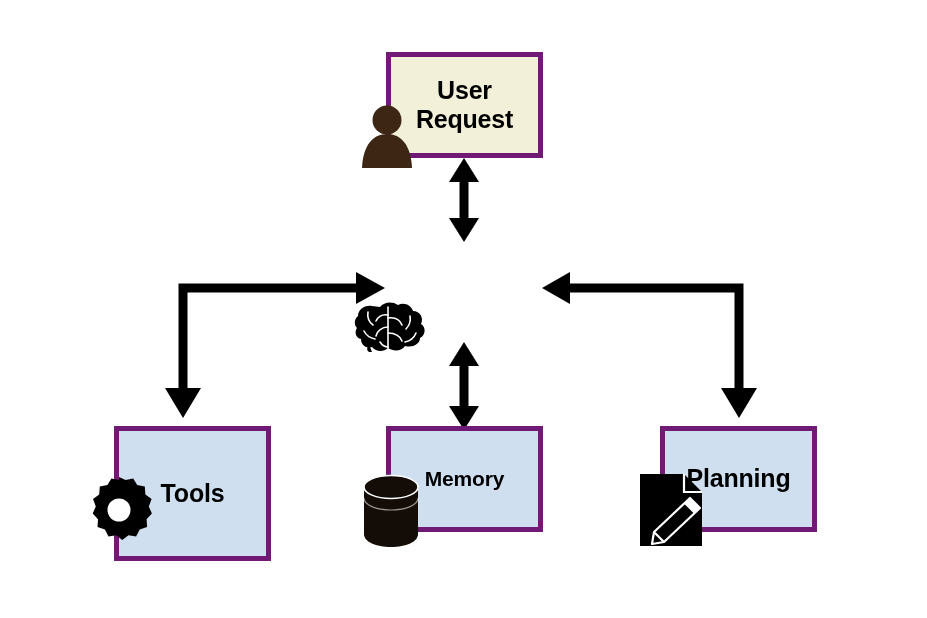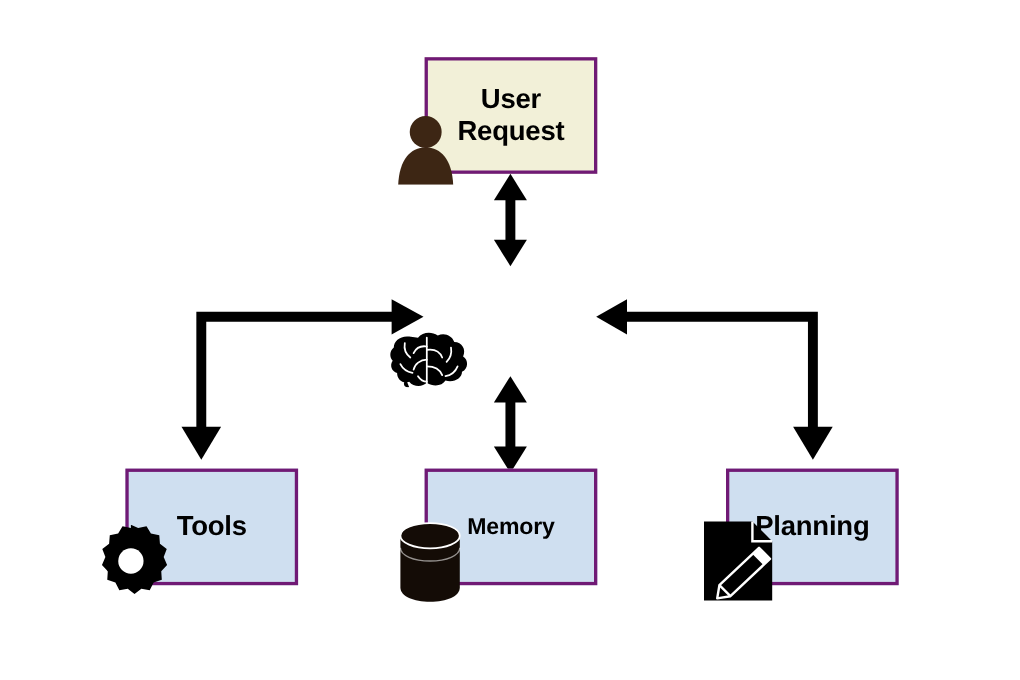--- a/index.html
+++ b/index.html
@@ -13,21 +13,21 @@
   #canvas {
     position: relative;
     width: 927px;
     height: 618px;
     background: #ffffff;
     overflow: hidden;
   }
   .node {
     position: absolute;
     box-sizing: border-box;
-    border: 3px solid #701a75;
+    border: 5px solid #701a75;
     display: flex;
     align-items: center;
     justify-content: center;
     text-align: center;
     color: #000000;
     font-weight: bold;
     line-height: 1.18;
     letter-spacing: -0.2px;
   }
   .node-label {
@@ -50,21 +50,21 @@
     width: 157px;
     height: 108px;
     background: #ccf0e8;
     font-size: 25px;
     z-index: 3;
   }
   #node-tools {
     left: 114px;
     top: 426px;
     width: 157px;
-    height: 106px;
+    height: 135px;
     background: #cfdff0;
     font-size: 25px;
     z-index: 3;
   }
   #node-memory {
     left: 386px;
     top: 426px;
     width: 157px;
     height: 106px;
     background: #cfdff0;

